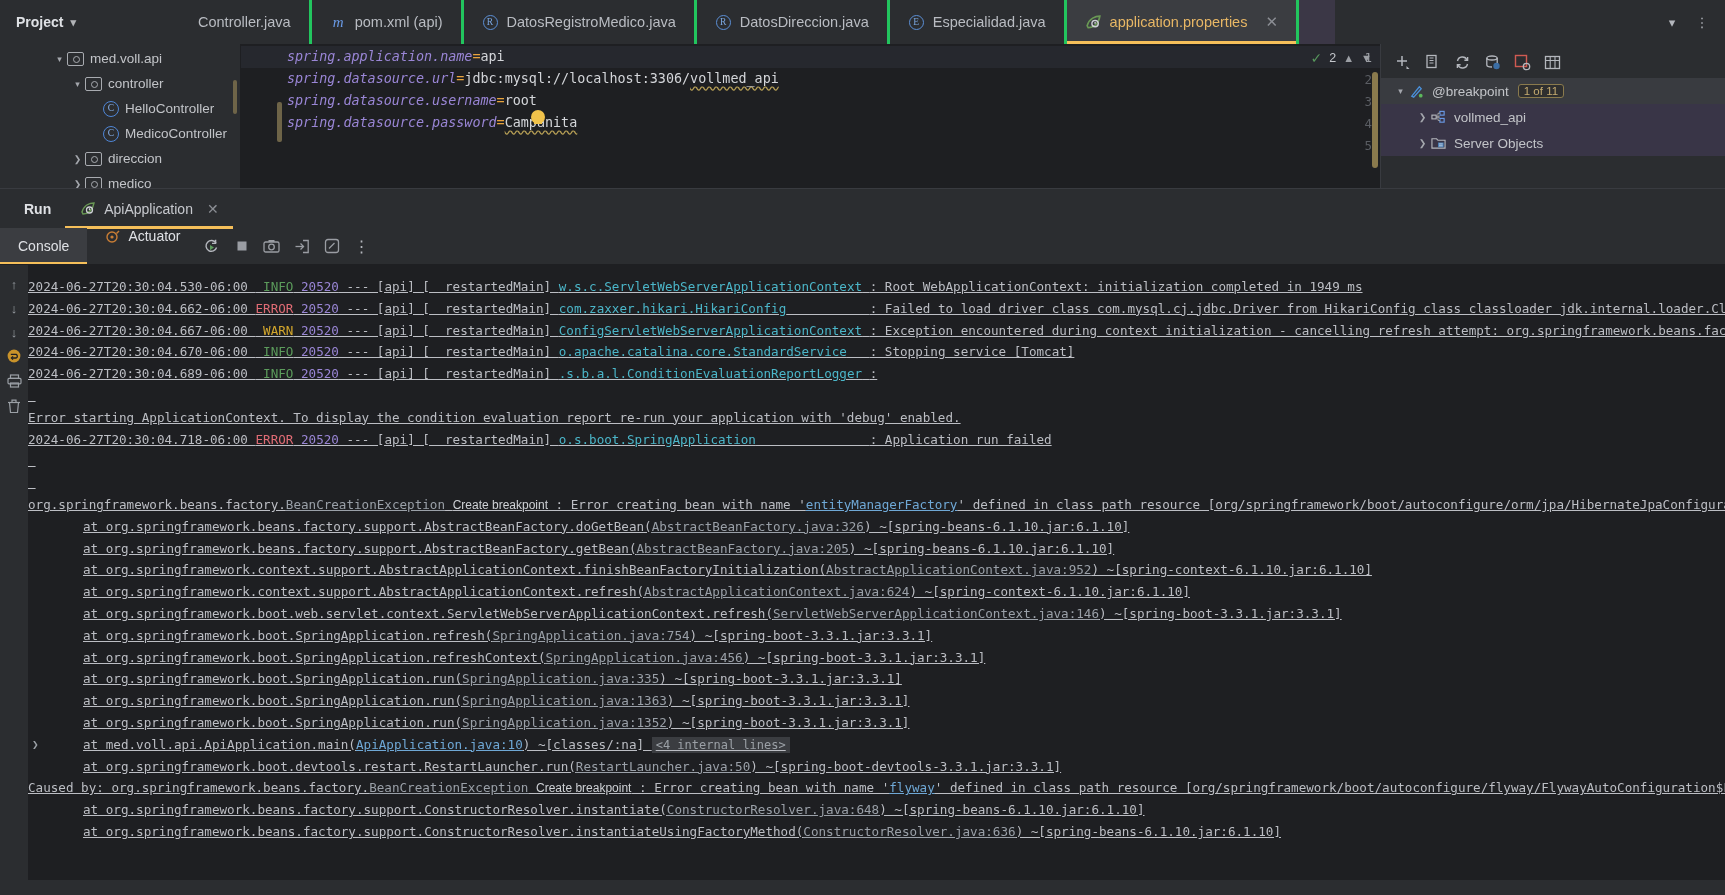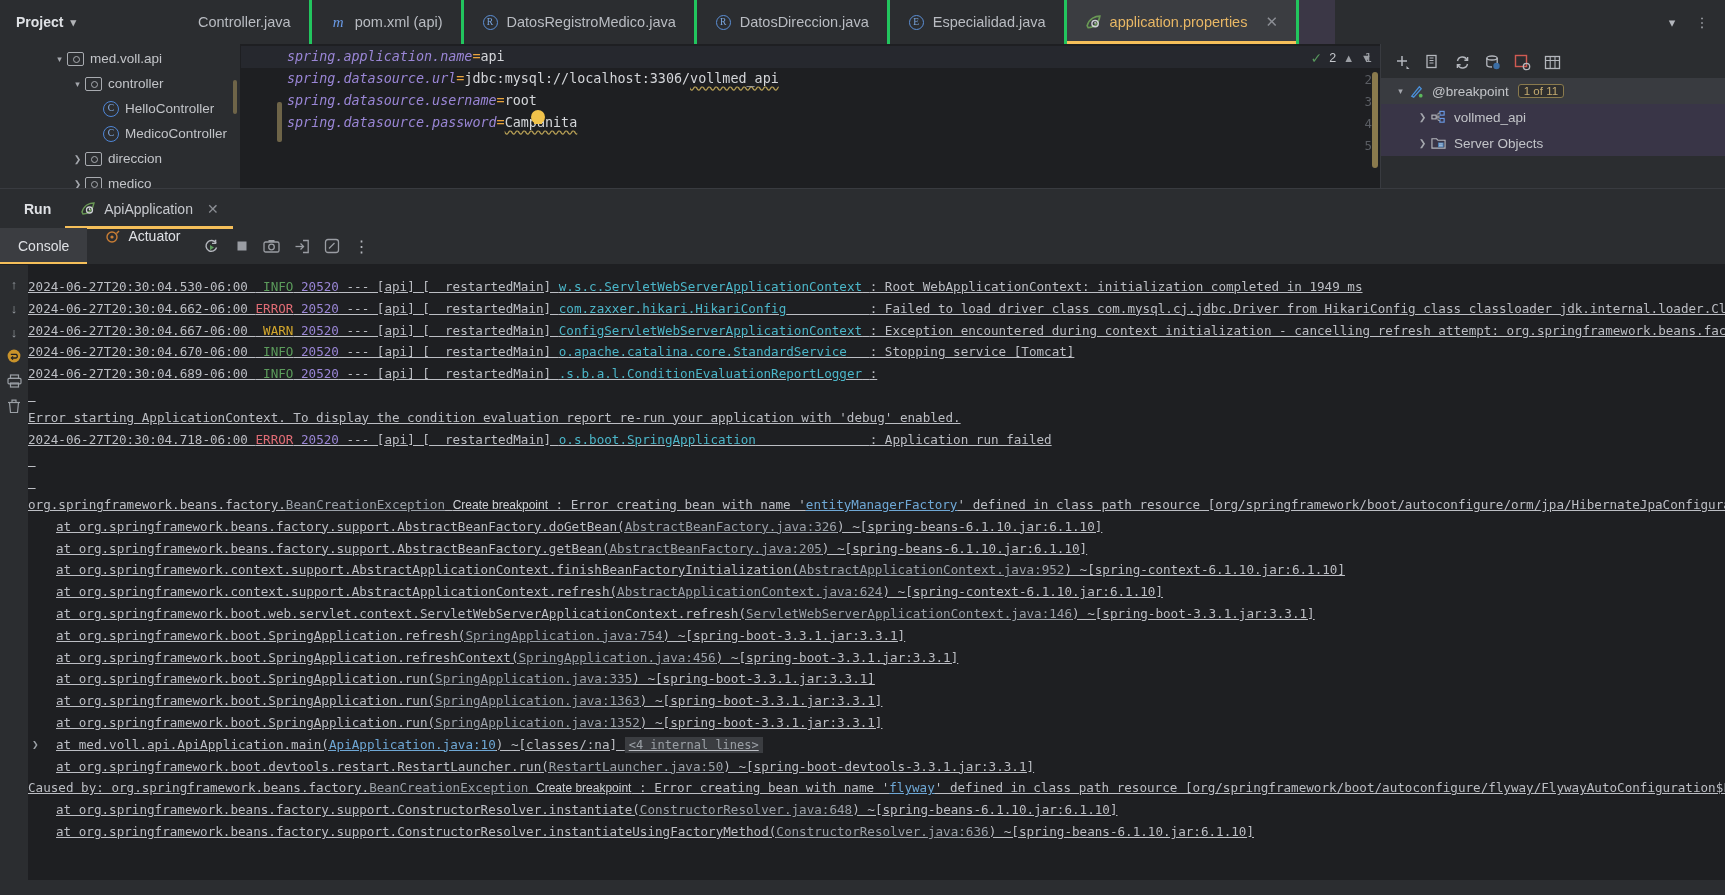--- a/index.html
+++ b/index.html
@@ -306,21 +306,21 @@
   .conlines {
     position: absolute; left: 28px; top: 0; right: 0; bottom: 0;
     padding-top: 11px;
     font-family: "DejaVu Sans Mono", monospace;
     font-size: 12.6px;
     line-height: 21.8px;
     white-space: pre;
     overflow: hidden;
   }
   .cl { height: 21.8px; color: #bcbec4; text-decoration: underline; }
-  .cl-indent { padding-left: 28px; }
+  .cl-indent { padding-left: 28px; margin-left: 27px; }
   .c-info  { color: #5c9c5c; }
   .c-error { color: #e06c75; }
   .c-warn  { color: #d4a72c; }
   .c-pid   { color: #9a86d6; }
   .c-logger{ color: #4bb6c9; }
   .c-plain { color: #bcbec4; }
   .c-link  { color: #6fa8d6; text-decoration: underline; }
   .c-link-d{ color: #9aa0a8; text-decoration: underline; }
   .c-bp    { color: #cfd2d6; font-family: "Liberation Sans", sans-serif; font-size: 12px; }
   .c-fold  { background: #3b3d41; color: #9ba0a6; font-size: 12px; padding: 1px 4px; }

